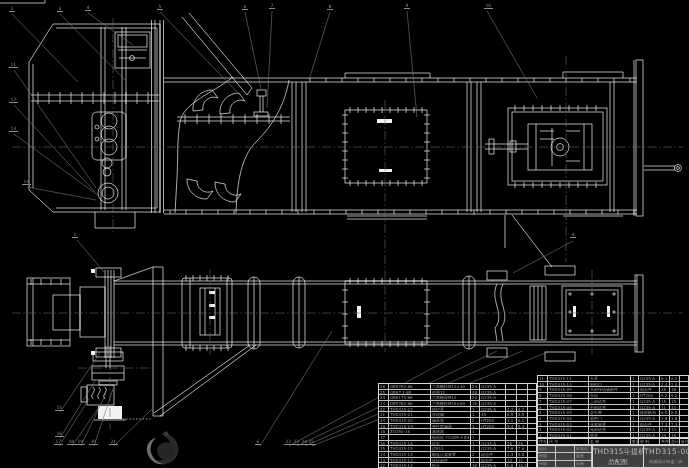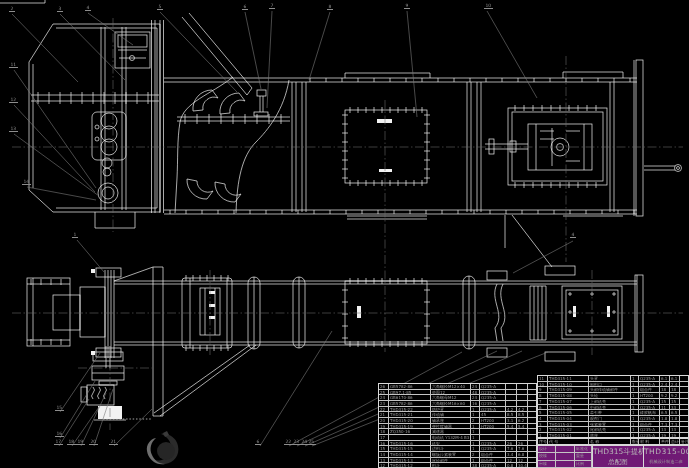--- a/index.html
+++ b/index.html
@@ -21,21 +21,21 @@
   .bom-left  .bom-row{grid-template-columns:10px 42px 40px 9px 26px 11px 11px 10px;height:5.67px;}
   .bom-right .bom-row{grid-template-columns:10px 41px 42px 8px 21px 10px 10px 10px;height:5.73px;}
   .bom-cell{font-size:4px;line-height:5.4px;color:#9c9c9c;border-right:0.5px solid #c4c4c4;
             overflow:hidden;white-space:nowrap;padding-left:1px;box-sizing:border-box;}
   .bom-header{position:absolute;left:537px;top:438px;width:152px;height:7px;display:grid;
               grid-template-columns:10px 41px 42px 8px 21px 10px 10px 10px;
               border:1px solid #d8d8d8;box-sizing:border-box;background:#000;}
   .bom-header .bom-cell{font-size:4px;line-height:6px;color:#a8a8a8;}
   
   .titleblock{position:absolute;left:537px;top:445px;width:152px;height:23px;
-              border:1px solid #d8d8d8;box-sizing:border-box;display:flex;background:#701a75;}
+              border:1px solid #d8d8d8;box-sizing:border-box;display:flex;background:#404040;}
   .sign-grid{width:55px;border-right:1px solid #d8d8d8;box-sizing:border-box;}
   .sign-grid .bom-row{grid-template-columns:18px 19px 17px;height:7.3px;}
   .title-cell{width:51px;border-right:1px solid #d8d8d8;box-sizing:border-box;text-align:center;
               color:#b8b8b8;overflow:hidden;}
   .title-main{font-size:7.5px;line-height:11px;white-space:nowrap;}
   .title-sub{font-size:6.5px;line-height:10px;white-space:nowrap;}
   .no-cell{flex:1;text-align:center;color:#b8b8b8;overflow:hidden;}
   .no-main{font-size:7.5px;line-height:12px;letter-spacing:0.5px;white-space:nowrap;}
   .no-org{font-size:4.2px;line-height:7px;color:#9c9c9c;white-space:nowrap;}
 </style>

